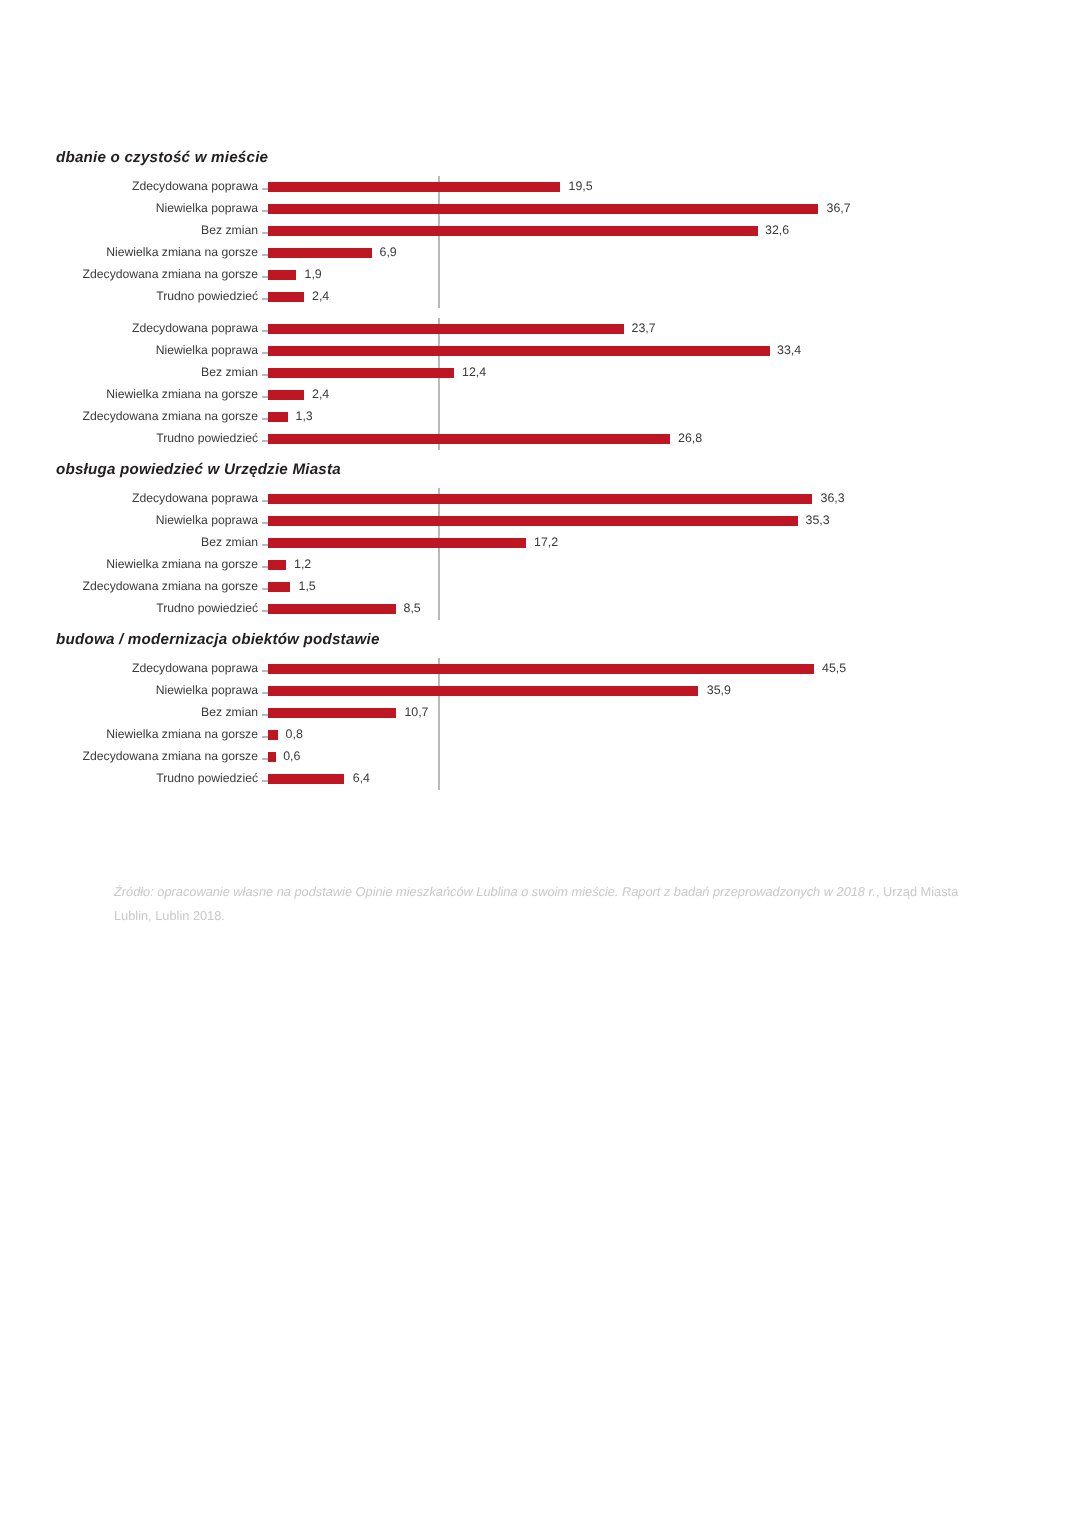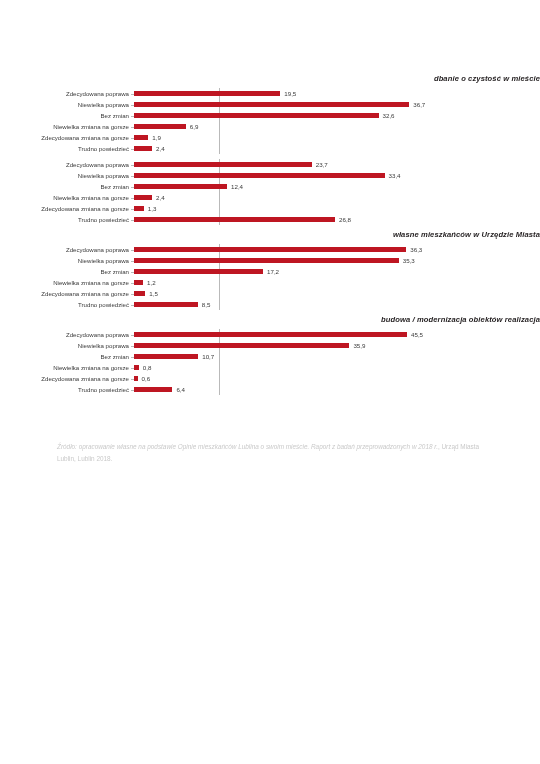--- a/index.html
+++ b/index.html
@@ -27,27 +27,27 @@
     top: 74px;
     width: 540px;
   }
 
   .chart-block {
     position: relative;
     margin-bottom: 5px;
   }
 
   .chart-title {
-    text-align: right;
+    text-align: left;
     font-size: 7.6px;
     font-weight: bold;
     font-style: italic;
     color: #231f20;
     letter-spacing: 0.1px;
-    padding-left: 40px;
+    padding-left: 28px;
     margin-bottom: 5px;
   }
 
   .plot {
     position: relative;
     padding-left: 134px;   
   }
 
   
   .axis-line {
@@ -236,21 +236,21 @@
             <div class="row-label">Trudno powiedzieć</div>
             <div class="tick"></div>
             <div class="bar-wrap">
               <div class="bar" style="width: 201px; background: rgb(190, 22, 34);"></div>
               <div class="bar-value">26,8</div>
             </div>
           </div>
         </div>
       </div>
       <div class="chart-block">
-        <div class="chart-title">własne mieszkańców w Urzędzie Miasta</div>
+        <div class="chart-title">obsługa powiedzieć w Urzędzie Miasta</div>
         <div class="plot">
           <div class="axis-line"></div>
           <div class="row">
             <div class="row-label">Zdecydowana poprawa</div>
             <div class="tick"></div>
             <div class="bar-wrap">
               <div class="bar" style="width: 272.25px; background: rgb(190, 22, 34);"></div>
               <div class="bar-value">36,3</div>
             </div>
           </div>
@@ -290,21 +290,21 @@
             <div class="row-label">Trudno powiedzieć</div>
             <div class="tick"></div>
             <div class="bar-wrap">
               <div class="bar" style="width: 63.75px; background: rgb(190, 22, 34);"></div>
               <div class="bar-value">8,5</div>
             </div>
           </div>
         </div>
       </div>
       <div class="chart-block">
-        <div class="chart-title">budowa / modernizacja obiektów realizacja</div>
+        <div class="chart-title">budowa / modernizacja obiektów podstawie</div>
         <div class="plot">
           <div class="axis-line"></div>
           <div class="row">
             <div class="row-label">Zdecydowana poprawa</div>
             <div class="tick"></div>
             <div class="bar-wrap">
               <div class="bar" style="width: 273px; background: rgb(190, 22, 34);"></div>
               <div class="bar-value">45,5</div>
             </div>
           </div>

